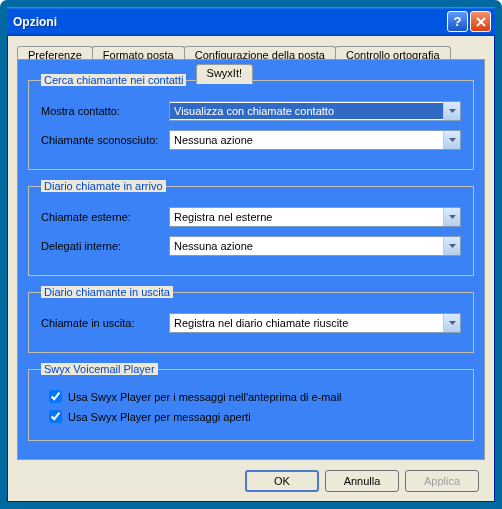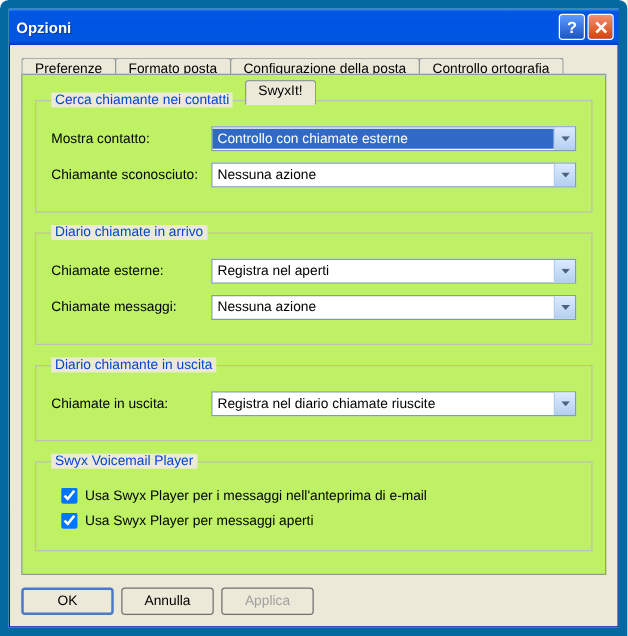--- a/index.html
+++ b/index.html
@@ -10,33 +10,33 @@
 .tbtn{width:21px;height:21px;margin-left:2px;border-radius:3px;border:1px solid #fff;display:flex;align-items:center;justify-content:center;font-weight:bold;font-size:13px;color:#fff;cursor:pointer}
 .tbtn.help{background:linear-gradient(#5e9bff,#1b55c2)}
 .tbtn.close{background:linear-gradient(#f39070,#d8400a)}
 .client{padding:10px 10px 0 10px;height:calc(100% - 29px);display:flex;flex-direction:column}
 .tabs{position:relative;height:40px}
 .tabrow{display:flex;position:absolute;left:0}
 .tabrow.r1{top:0}
 .tabrow.r2{top:19px}
 .tab{background:#ece9d8;border:1px solid #919b9c;border-bottom:none;border-radius:3px 3px 0 0;padding:2px 10px 3px 10px;margin-right:-1px;cursor:pointer;position:relative;white-space:nowrap}
 .tab.active{background:#ece9d8;z-index:3;padding-bottom:4px;margin-top:-1px;border-bottom:1px solid #ece9d8}
-.panel{border:1px solid #919b9c;background:#bef264;flex:1;padding:8px 10px;margin-top:-2px;position:relative}
+.panel{border:1px solid #919b9c;background:#3b82f6;flex:1;padding:8px 10px;margin-top:-2px;position:relative}
 fieldset{border:1px solid #c0c0b0;margin:6px 0 10px 0;padding:10px 12px;position:relative}
 legend{color:#0046d5;padding:0 3px;background:#ece9d8}
 .row{display:flex;align-items:center;margin:5px 0 9px 0}
 .lbl{width:128px;color:#000}
 .combo{flex:1;display:flex;align-items:center;border:1px solid #7f9db9;background:#fff;height:20px;position:relative}
 .combo-text{flex:1;padding:2px 4px;overflow:hidden;white-space:nowrap}
 .combo.sel .combo-text{background:#316ac5;color:#fff}
 .combo-btn{width:17px;height:100%;background:linear-gradient(#dbeaff,#b3cfee);border-left:1px solid #b3cfee;display:flex;align-items:center;justify-content:center}
 .combo-btn svg{width:7px;height:4px}
 .chk{display:flex;align-items:flex-end;margin:5px 0 7px 8px}
 .chk input{margin-right:6px}
-.buttons{display:flex;justify-content:flex-start;gap:6px;padding:10px 6px 10px 0}
+.buttons{display:flex;justify-content:flex-end;gap:6px;padding:10px 6px 10px 0}
 .btn{min-width:74px;height:22px;border:1px solid #707070;background:#ece9d8;border-radius:3px;cursor:pointer;font-size:11px}
 .btn.default{border:2px solid #4a7ac9}
 .btn.disabled{color:#a0a0a0;cursor:default}
 </style>
 </head>
 <body>
 
 <div class="window">
   <div class="titlebar">
     <span class="title">Opzioni</span>
@@ -63,21 +63,21 @@
         <div class="tab">SwyxIt! Identificazione Nomi</div>
       </div>
     </div>
     <div class="panel">
 
       <fieldset>
         <legend>Cerca chiamante nei contatti</legend>
         <div class="row">
           <span class="lbl">Mostra contatto:</span>
           <div class="combo sel">
-            <span class="combo-text">Controllo con chiamate esterne</span>
+            <span class="combo-text">Visualizza con chiamate contatto</span>
             <div class="combo-btn">
                 <svg viewBox="0 0 7 4">
                   <path d="M0 0 L3.5 4 L7 0 Z" fill="#4d6185"></path>
                 </svg>
               </div>
           </div>
         </div>
         <div class="row">
           <span class="lbl">Chiamante sconosciuto:</span>
           <div class="combo">
@@ -89,30 +89,30 @@
               </div>
           </div>
         </div>
       </fieldset>
 
       <fieldset>
         <legend>Diario chiamate in arrivo</legend>
         <div class="row">
           <span class="lbl">Chiamate esterne:</span>
           <div class="combo">
-            <span class="combo-text">Registra nel aperti</span>
+            <span class="combo-text">Registra nel esterne</span>
             <div class="combo-btn">
                 <svg viewBox="0 0 7 4">
                   <path d="M0 0 L3.5 4 L7 0 Z" fill="#4d6185"></path>
                 </svg>
               </div>
           </div>
         </div>
         <div class="row">
-          <span class="lbl">Chiamate messaggi:</span>
+          <span class="lbl">Delegati interne:</span>
           <div class="combo">
             <span class="combo-text">Nessuna azione</span>
             <div class="combo-btn">
                 <svg viewBox="0 0 7 4">
                   <path d="M0 0 L3.5 4 L7 0 Z" fill="#4d6185"></path>
                 </svg>
               </div>
           </div>
         </div>
       </fieldset>

